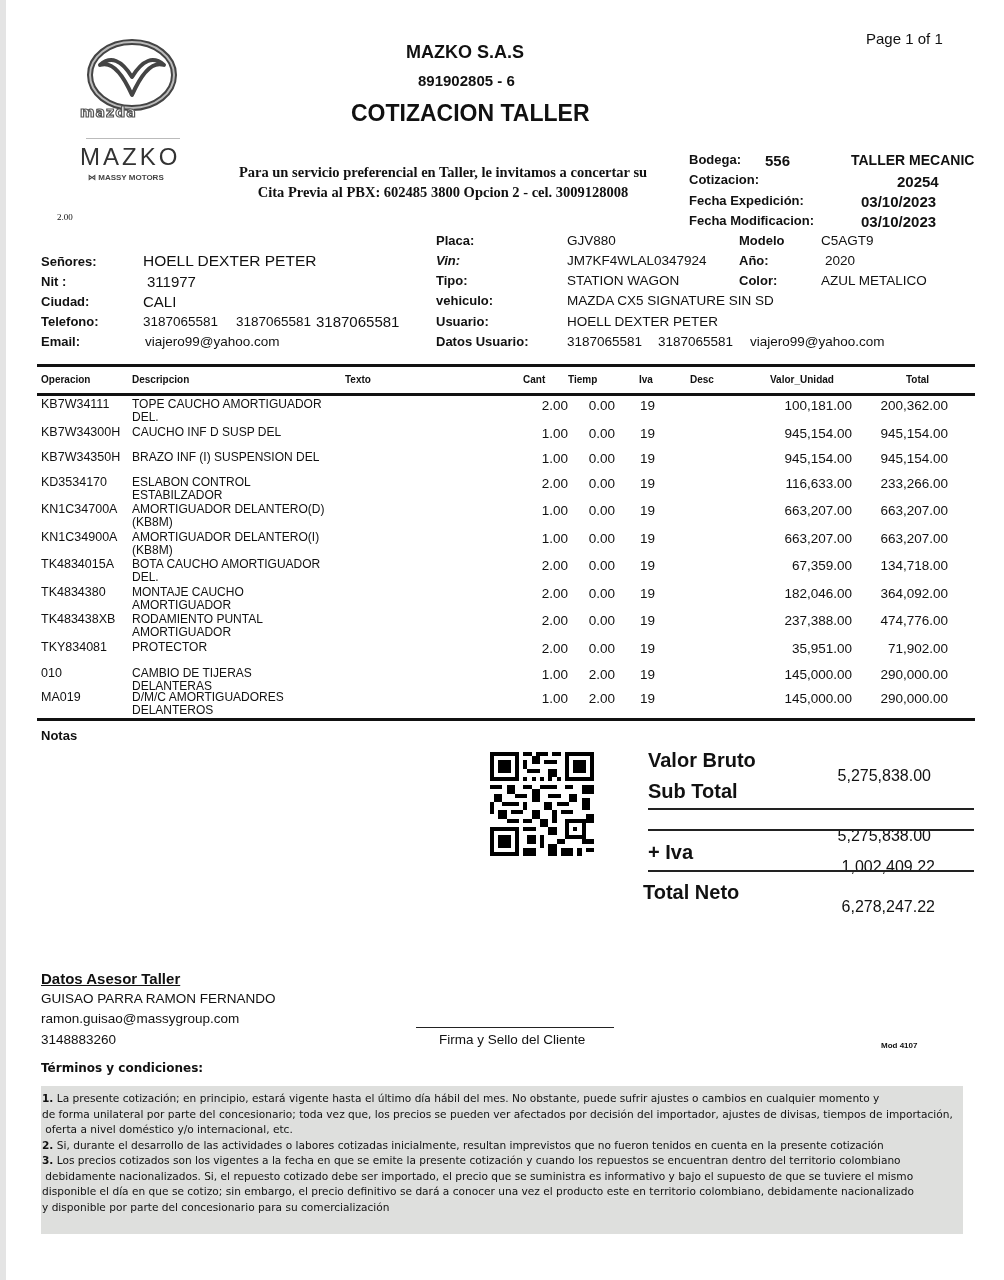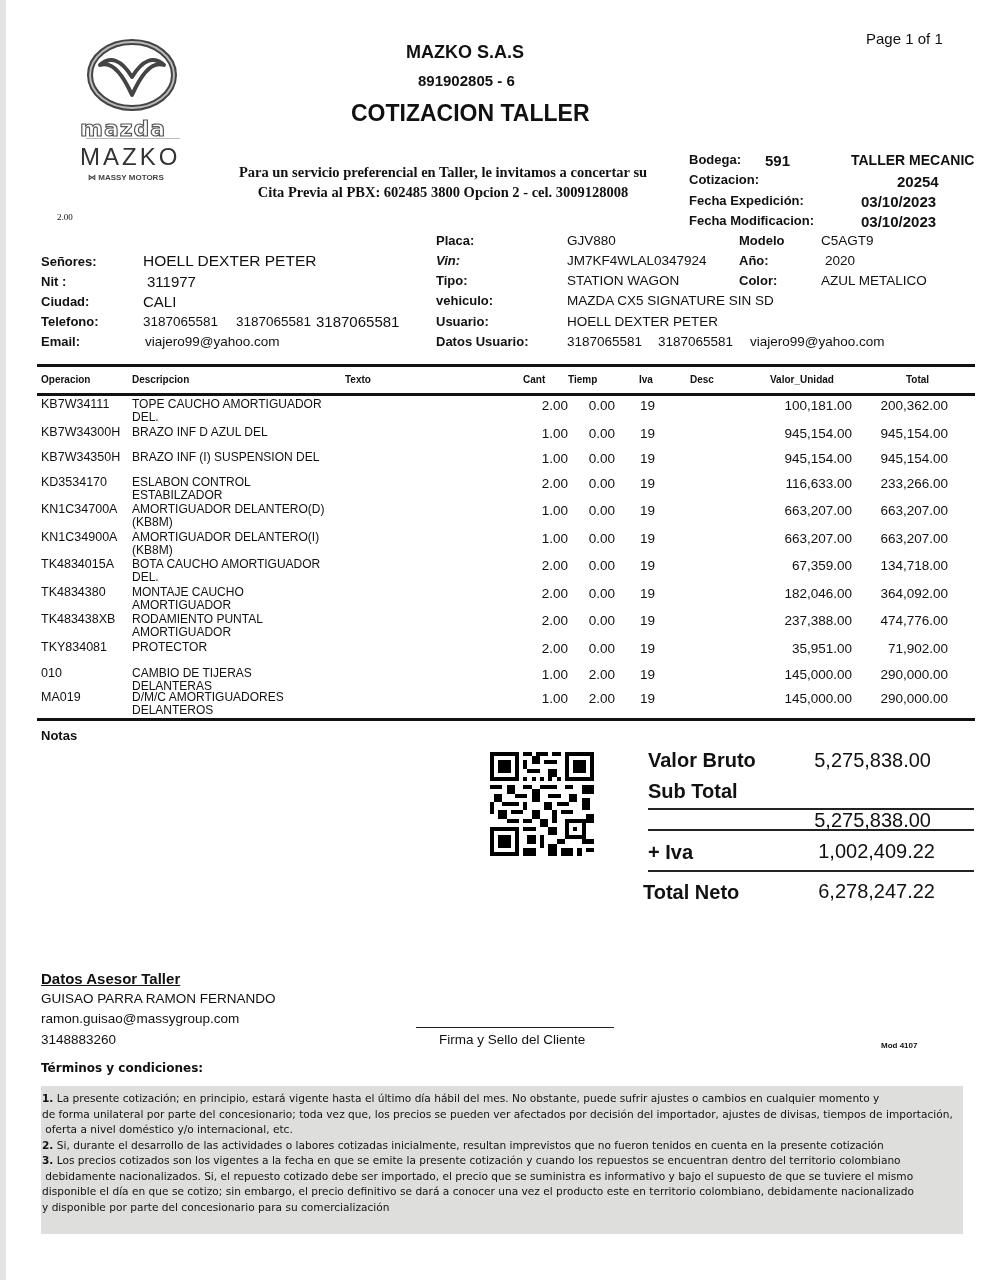--- a/index.html
+++ b/index.html
@@ -3,21 +3,21 @@
 <meta charset="utf-8">
 <style>
   html, body { margin:0; padding:0; }
   body { width:1004px; height:1280px; background:#ffffff; position:relative; overflow:hidden;
          font-family:"Liberation Sans", sans-serif; color:#111; }
   .abs { position:absolute; white-space:nowrap; }
   .leftedge { position:absolute; left:0; top:0; width:6px; height:1280px; background:#e4e4e4; }
 
   
   .logo-emblem { position:absolute; left:86px; top:37px; width:92px; height:76px; }
-  .logo-wordmark { left:80px; top:116px; font-size:22px; font-weight:bold; color:#fff;
+  .logo-wordmark { left:80px; top:104px; font-size:14px; font-weight:bold; color:#fff;
          letter-spacing:1px; -webkit-text-stroke:1.2px #555; font-family:"DejaVu Sans", sans-serif; }
   .logo-divider { position:absolute; left:86px; top:138px; width:94px; height:1px; background:#bbb; }
   .logo-mazko { left:80px; top:143px; font-size:24px; letter-spacing:3px; color:#333; }
   .logo-massy { left:88px; top:173px; font-size:8px; font-weight:bold; color:#444; }
 
   .version { left:57px; top:212px; font-size:9px; font-family:"Liberation Serif", serif; }
 
   .company { left:406px; top:42px; font-size:18px; font-weight:bold; }
   .nit-co { left:418px; top:72px; font-size:15px; font-weight:bold; }
   .doc-title { left:351px; top:100px; font-size:23px; font-weight:bold; }
@@ -33,21 +33,21 @@
 
   .rule-thick { position:absolute; left:37px; width:938px; height:3px; background:#111; }
 
   .th { font-size:10px; font-weight:bold; top:374px; }
   .cell { font-size:12.5px; }
   .cell-num { font-size:13.5px; text-align:right; }
   .desc { font-size:12px; line-height:13px; white-space:normal; width:200px; }
 
   .tot-line { position:absolute; left:648px; width:326px; height:2px; background:#222; }
   .tot-lbl { font-size:20px; font-weight:bold; }
-  .tot-val { font-size:20px; text-align:right; width:150px; }
+  .tot-val { font-size:16px; text-align:right; width:150px;margin-top:18px; }
 
   .qr { position:absolute; left:490px; top:752px; width:104px; height:104px; }
 
   .advisor-title { left:41px; top:970px; font-size:15px; font-weight:bold; text-decoration:underline; }
   .advisor-line { font-size:13.5px; }
   .sig-line { position:absolute; left:416px; top:1027px; width:198px; height:1px; background:#222; }
   .sig-lbl { left:439px; top:1032px; font-size:13.5px; }
   .mod { left:881px; top:1041px; font-size:8px; font-weight:bold; }
 
   .terms-title { left:41px; top:1061px; font-size:12px; font-weight:bold; font-family:"DejaVu Sans", sans-serif; }
@@ -76,21 +76,21 @@
 </div>
 <div class="abs version">2.00</div>
 
 <div class="abs company">MAZKO S.A.S</div>
 <div class="abs nit-co">891902805 - 6</div>
 <div class="abs doc-title">COTIZACION TALLER</div>
 <div class="abs page-no">Page 1 of 1</div>
 <div class="abs promo">Para un servicio preferencial en Taller, le invitamos a concertar su Cita Previa al   PBX: 602485 3800 Opcion 2 - cel. 3009128008</div>
 
 <div class="abs meta-label" style="left:689px;top:152px;">Bodega:</div>
-<div class="abs meta-val" style="left:765px;top:152px;">591</div>
+<div class="abs meta-val" style="left:765px;top:152px;">556</div>
 <div class="abs" style="left:851px;top:152px;font-size:14px;font-weight:bold;width:124px;overflow:hidden;">TALLER MECANICA</div>
 <div class="abs meta-label" style="left:689px;top:172px;">Cotizacion:</div>
 <div class="abs meta-val" style="left:897px;top:173px;">20254</div>
 <div class="abs meta-label" style="left:689px;top:193px;">Fecha Expedición:</div>
 <div class="abs meta-val" style="left:861px;top:193px;">03/10/2023</div>
 <div class="abs meta-label" style="left:689px;top:213px;">Fecha Modificacion:</div>
 <div class="abs meta-val" style="left:861px;top:213px;">03/10/2023</div>
 
 <div class="abs lbl" style="left:41px;top:254px;">Señores:</div>
 <div class="abs" style="left:143px;top:252px;font-size:15.5px;">HOELL DEXTER PETER</div>
@@ -146,21 +146,21 @@
       <div class="abs cell" style="left:345px;top:397px;"></div>
       <div class="abs cell-num" style="left:520px;top:398px;width:48px;">2.00</div>
       <div class="abs cell-num" style="left:568px;top:398px;width:47px;">0.00</div>
       <div class="abs cell" style="left:640px;top:398px;font-size:13.5px;">19</div>
       <div class="abs cell" style="left:690px;top:398px;"></div>
       <div class="abs cell-num" style="left:752px;top:398px;width:100px;">100,181.00</div>
       <div class="abs cell-num" style="left:848px;top:398px;width:100px;">200,362.00</div>
     </div>
     <div>
       <div class="abs cell" style="left:41px;top:425px;">KB7W34300H</div>
-      <div class="abs desc" style="left:132px;top:426px;">BRAZO INF D  AZUL DEL</div>
+      <div class="abs desc" style="left:132px;top:426px;">CAUCHO INF D  SUSP DEL</div>
       <div class="abs cell" style="left:345px;top:425px;"></div>
       <div class="abs cell-num" style="left:520px;top:426px;width:48px;">1.00</div>
       <div class="abs cell-num" style="left:568px;top:426px;width:47px;">0.00</div>
       <div class="abs cell" style="left:640px;top:426px;font-size:13.5px;">19</div>
       <div class="abs cell" style="left:690px;top:426px;"></div>
       <div class="abs cell-num" style="left:752px;top:426px;width:100px;">945,154.00</div>
       <div class="abs cell-num" style="left:848px;top:426px;width:100px;">945,154.00</div>
     </div>
     <div>
       <div class="abs cell" style="left:41px;top:450px;">KB7W34350H</div>

